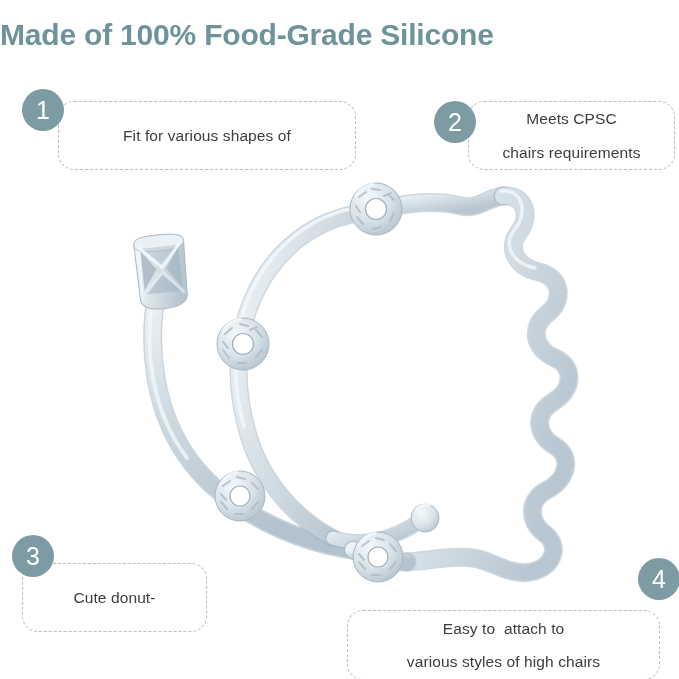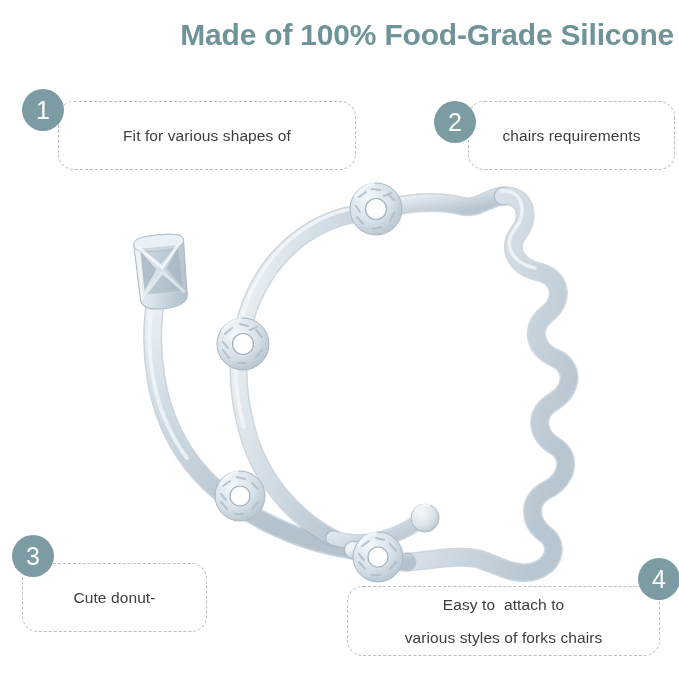--- a/index.html
+++ b/index.html
@@ -15,21 +15,21 @@
     overflow: hidden;
     font-family: "Liberation Sans", sans-serif;
   }
 
   
   .title {
     position: absolute;
     left: 0;
     top: 18px;
     width: 674px;
-    text-align: right;
+    text-align: left;
     font-family: "Liberation Sans", sans-serif;
     font-size: 30px;
     font-weight: 700;
     letter-spacing: -0.2px;
     color: #6e9399;
     white-space: nowrap;
   }
 
   
   .callout {
@@ -81,21 +81,21 @@
   
   #box1 { left: 58px;  top: 101px; width: 298px; height: 69px; }
   #badge1 { left: 22px; top: 89px; }
   
   #box2 { left: 468px; top: 101px; width: 207px; height: 69px; }
   #badge2 { left: 434px; top: 101px; }
   
   #box3 { left: 22px;  top: 563px; width: 185px; height: 69px; text-decoration: underline; }
   #badge3 { left: 12px; top: 535px; }
   
-  #box4 { left: 347px; top: 586px; width: 313px; height: 70px; }
+  #box4 { left: 347px; top: 610px; width: 313px; height: 70px; }
   #badge4 { left: 638px; top: 558px; }
 
   
   #product {
     position: absolute;
     left: 95px;
     top: 180px;
     width: 500px;
     height: 405px;
   }
@@ -292,33 +292,34 @@
 
   <div class="callout" id="box1">
     <div class="callout-text">
       <span class="callout-line">Fit for various shapes of</span>
     </div>
   </div>
   <div class="badge" id="badge1">1</div>
 
   <div class="callout" id="box2">
     <div class="callout-text">
+      <span class="callout-line">Meets CPSC</span>
       <span class="callout-line">chairs requirements</span>
     </div>
   </div>
   <div class="badge" id="badge2">2</div>
 
   <div class="callout" id="box3">
     <div class="callout-text">
       <span class="callout-line">Cute donut-</span>
     </div>
   </div>
   <div class="badge" id="badge3">3</div>
 
   <div class="callout" id="box4">
     <div class="callout-text">
       <span class="callout-line">Easy to  attach to</span>
-      <span class="callout-line">various styles of forks chairs</span>
+      <span class="callout-line">various styles of high chairs</span>
     </div>
   </div>
   <div class="badge" id="badge4">4</div>
 
 </div>
 
 </body></html>

